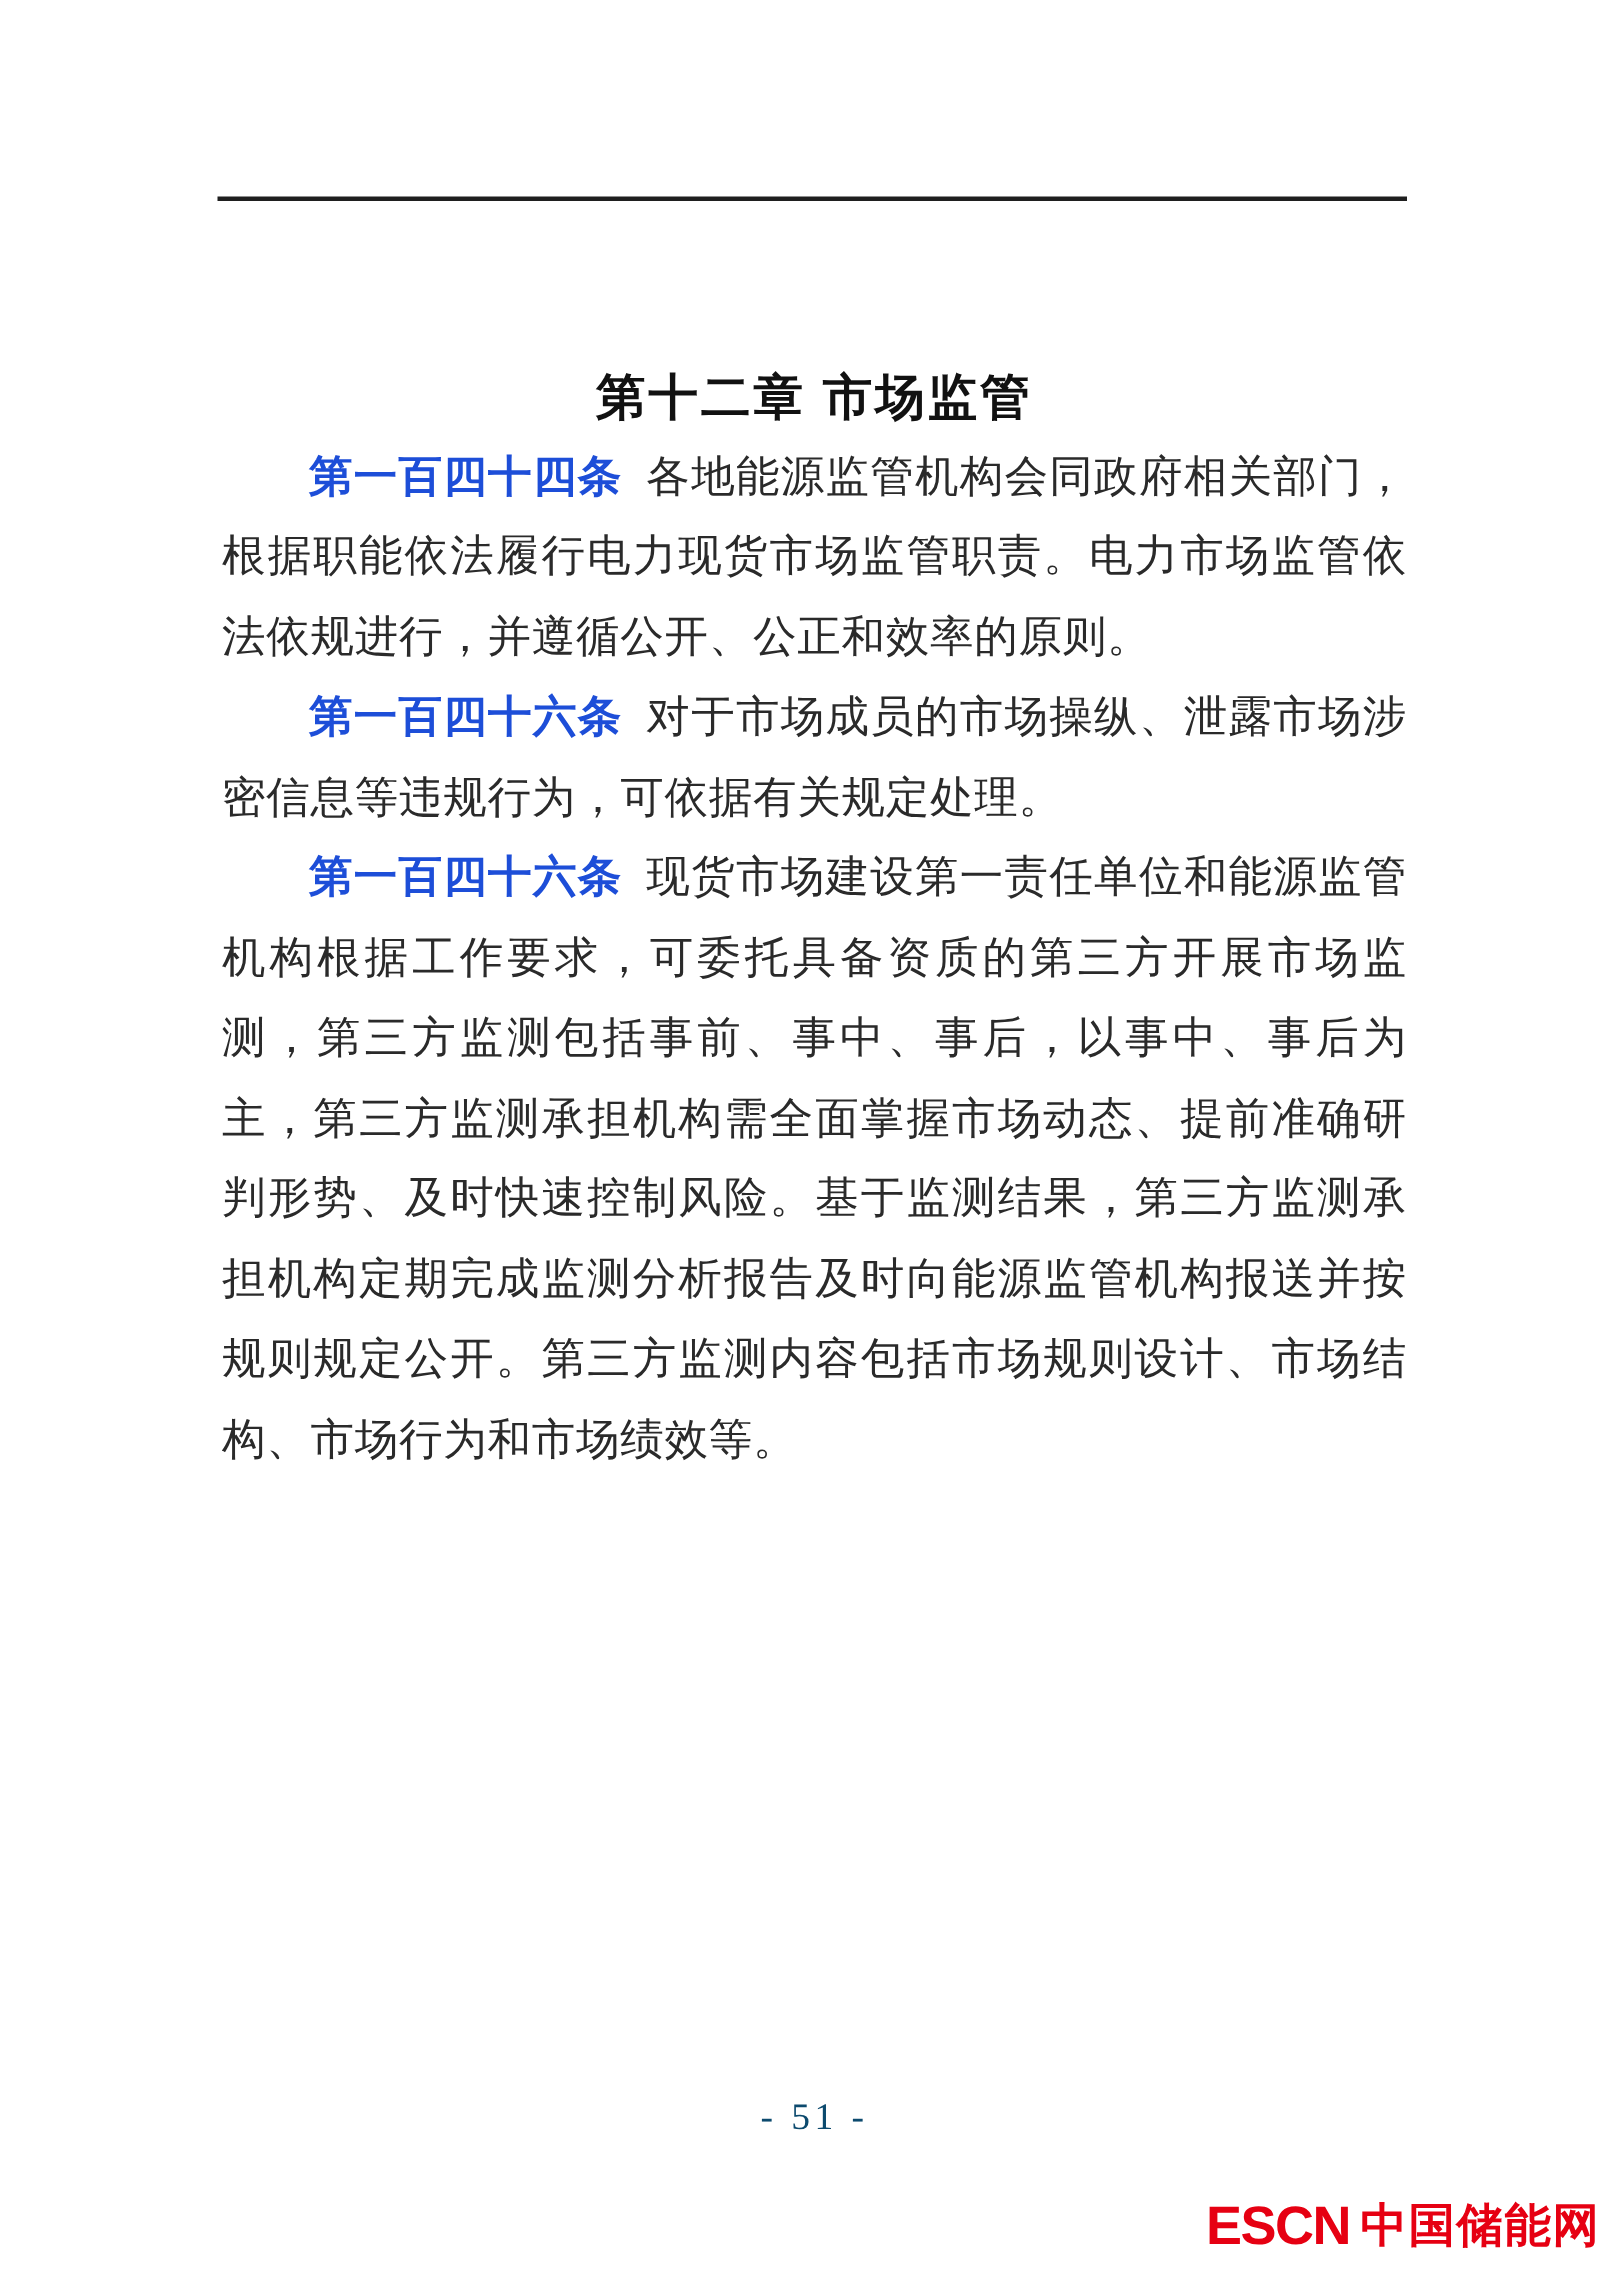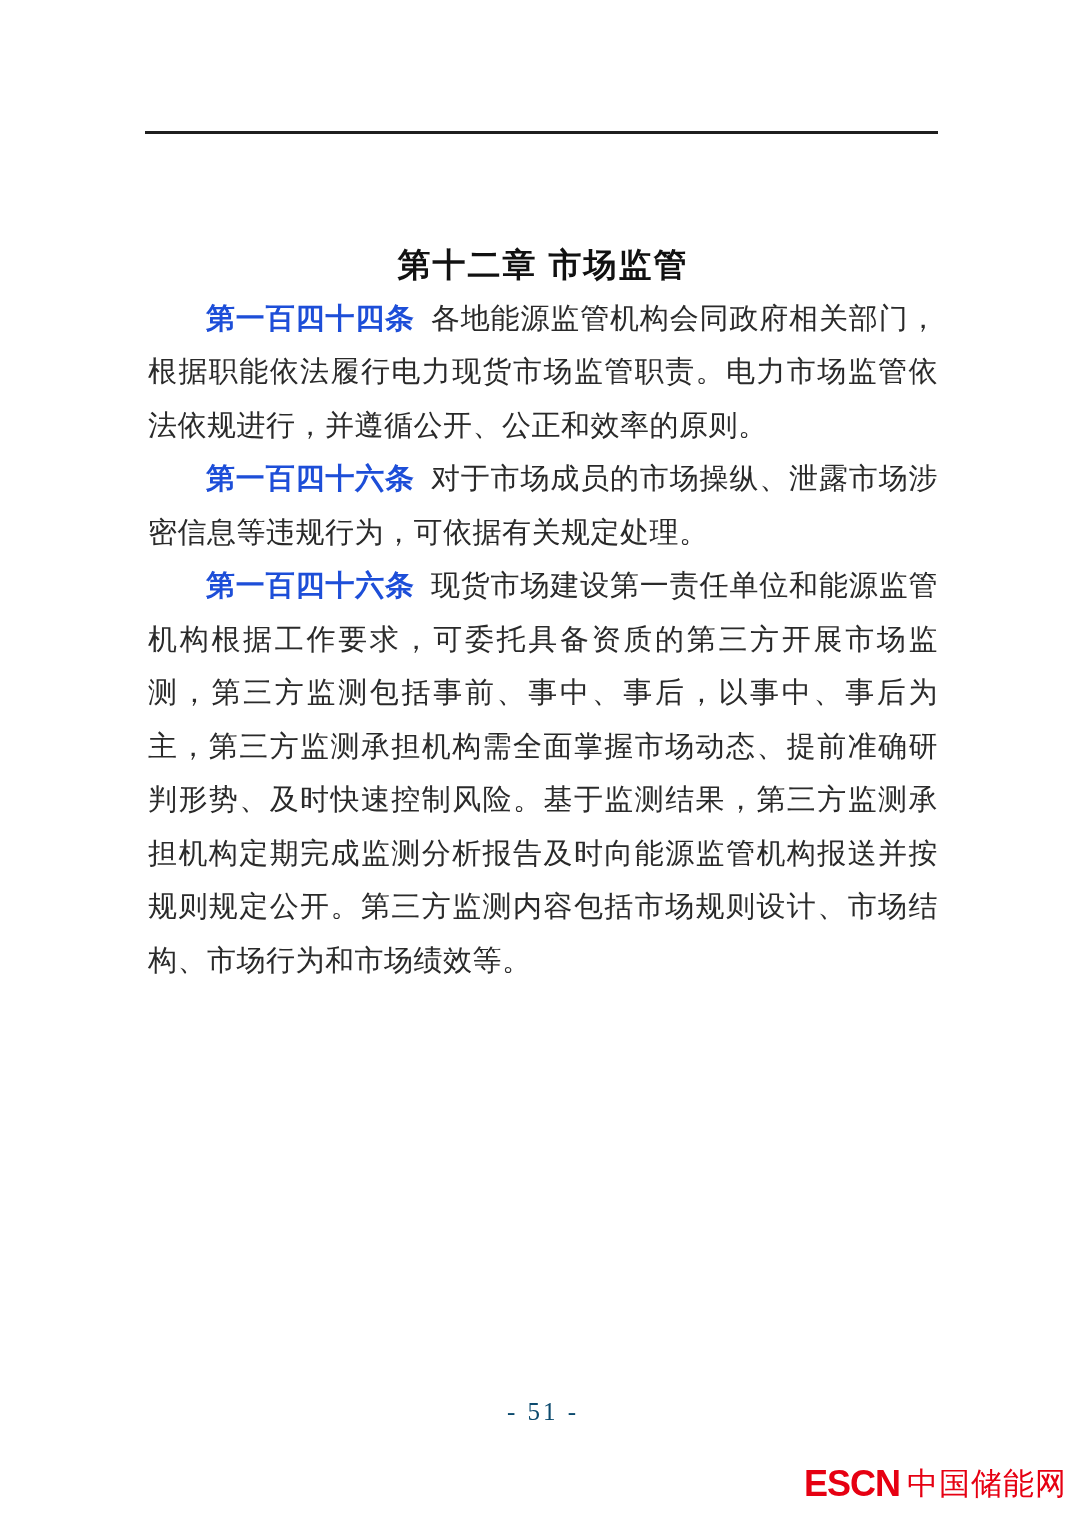--- a/index.html
+++ b/index.html
@@ -75,21 +75,21 @@
   }
   .logo-escn {
     font-family: "Liberation Sans", "DejaVu Sans", sans-serif;
     font-weight: 800;
     font-size: 36px;
     letter-spacing: -1px;
     line-height: 36px;
   }
   .logo-cn {
     font-family: "Liberation Sans", "DejaVu Sans", sans-serif;
-    font-weight: normal;
+    font-weight: bold;
     font-size: 31px;
     line-height: 36px;
     margin-left: 7px;
     letter-spacing: 1px;
   }
 </style>
 </head>
 <body>
 
 <div class="page">

